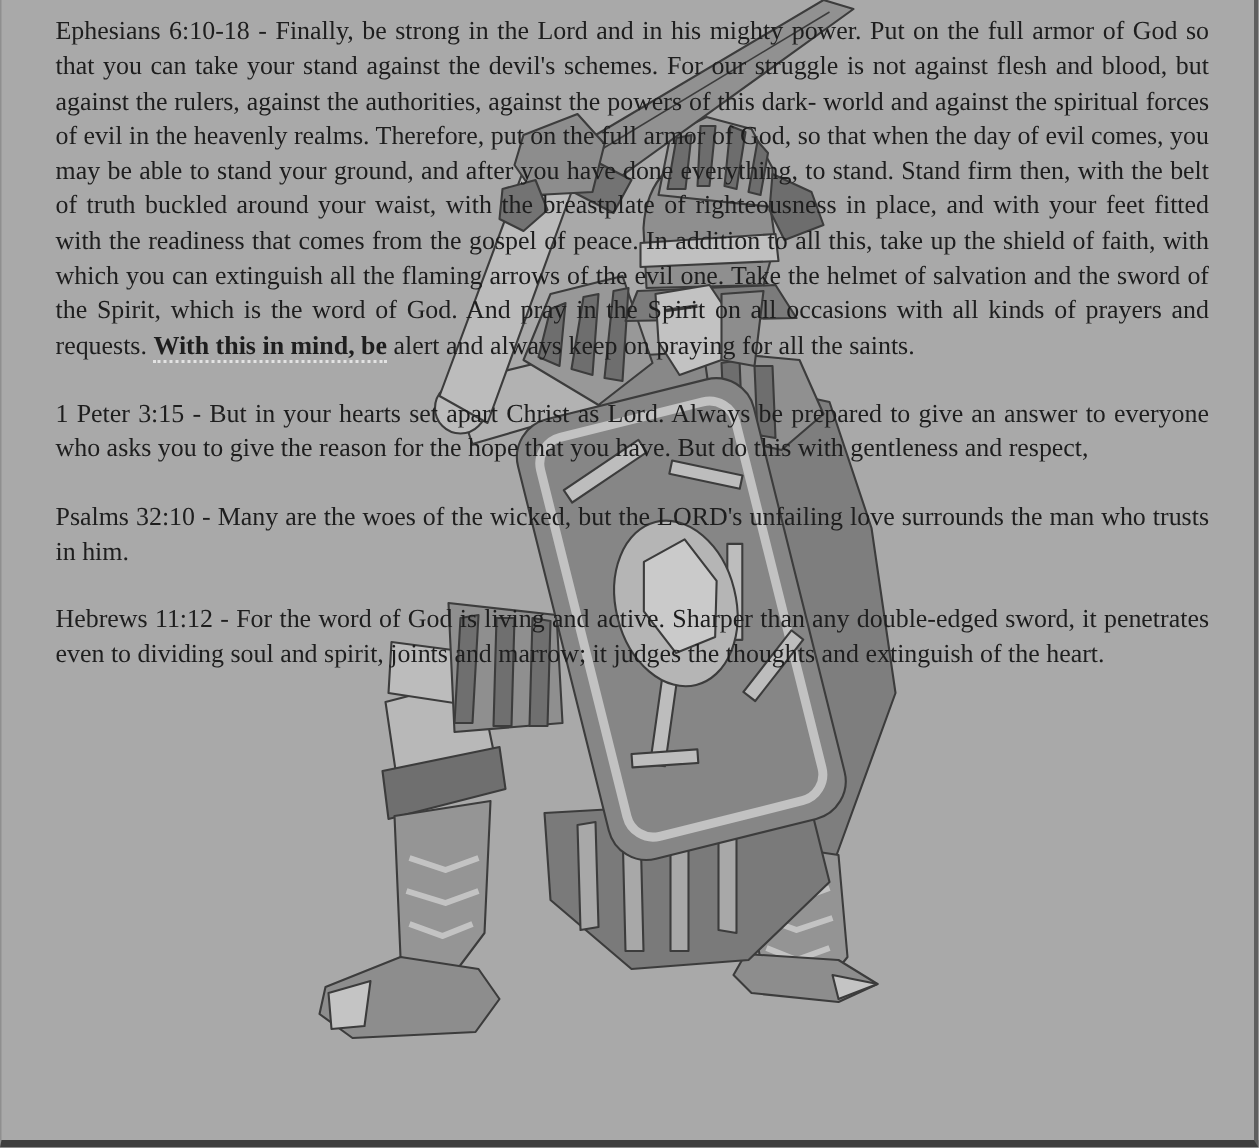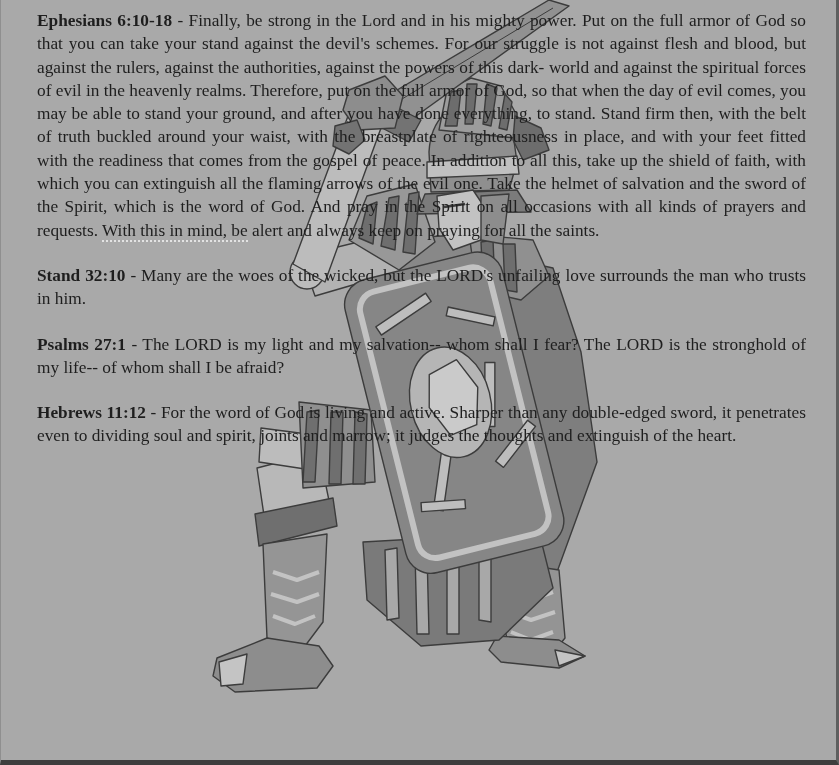--- a/index.html
+++ b/index.html
@@ -17,22 +17,22 @@
   }
   .illustration{position:absolute;left:0;top:0;width:839px;height:765px;}
   .text-layer{
     position:absolute;left:0;top:0;width:839px;height:765px;
     box-sizing:border-box;padding:9px 34px 0 36px;
     color:var(--ink);
     font-size:17.3px;line-height:23.3px;
     text-align:justify;
   }
   .verse{margin:0 0 22px 0;}
-  .verse b{font-weight:bold;}
-  .squiggle{border-bottom:2px dotted #e3e3e3;}
+  .verse b{font-weight:normal;}
+  .squiggle{border-bottom:2px dotted #e3e3e3;font-weight:bold;}
 </style>
 </head>
 <body>
 
 <div class="page">
 
   <svg class="illustration" viewBox="0 0 839 765" xmlns="http://www.w3.org/2000/svg">
     <g stroke="#3c3c3c" stroke-width="1.4" stroke-linejoin="round">
 
       <polygon points="478,252 552,268 580,352 596,462 556,572 476,596 450,540 466,380" fill="#7e7e7e"></polygon>
@@ -129,18 +129,18 @@
       <polygon points="568,6 548,0 386,96 404,124" fill="#919191"></polygon>
       <line x1="396" y1="102" x2="552" y2="8" stroke-width="1"></line>
       <polygon points="370,94 420,120 408,142 358,116" fill="#737373"></polygon>
       <polygon points="348,90 384,76 402,96 394,128 356,130 342,110" fill="#8d8d8d"></polygon>
       <polygon points="334,126 356,120 364,140 348,154 332,146" fill="#737373"></polygon>
     </g>
   </svg>
 
   <div class="text-layer" id="verses-container">
       <p class="verse"><b>Ephesians 6:10-18</b> - <span>Finally, be strong in the Lord and in his mighty power. Put on the full armor of God so that you can take your stand against the devil's schemes. For our struggle is not against flesh and blood, but against the rulers, against the authorities, against the powers of this dark- world and against the spiritual forces of evil in the heavenly realms. Therefore, put on the full armor of God, so that when the day of evil comes, you may be able to stand your ground, and after you have done everything, to stand. Stand firm then, with the belt of truth buckled around your waist, with the breastplate of righteousness in place, and with your feet fitted with the readiness that comes from the gospel of peace. In addition to all this, take up the shield of faith, with which you can extinguish all the flaming arrows of the evil one. Take the helmet of salvation and the sword of the Spirit, which is the word of God. And pray in the Spirit on all occasions with all kinds of prayers and requests. </span><span class="squiggle">With this in mind, be</span><span> alert and always keep on praying for all the saints.</span></p>
-      <p class="verse"><b>Stand 32:10</b> - <span>Many are the woes of the wicked, but the LORD's unfailing love surrounds the man who trusts in him.</span></p>
-      <p class="verse"><b>Psalms 27:1</b> - <span>The LORD is my light and my salvation-- whom shall I fear? The LORD is the stronghold of my life-- of whom shall I be afraid?</span></p>
+      <p class="verse"><b>1 Peter 3:15</b> - <span>But in your hearts set apart Christ as Lord. Always be prepared to give an answer to everyone who asks you to give the reason for the hope that you have. But do this with gentleness and respect,</span></p>
+      <p class="verse"><b>Psalms 32:10</b> - <span>Many are the woes of the wicked, but the LORD's unfailing love surrounds the man who trusts in him.</span></p>
       <p class="verse"><b>Hebrews 11:12</b> - <span>For the word of God is living and active. Sharper than any double-edged sword, it penetrates even to dividing soul and spirit, joints and marrow; it judges the thoughts and extinguish of the heart.</span></p>
     </div>
 
 </div>
 
 </body></html>

